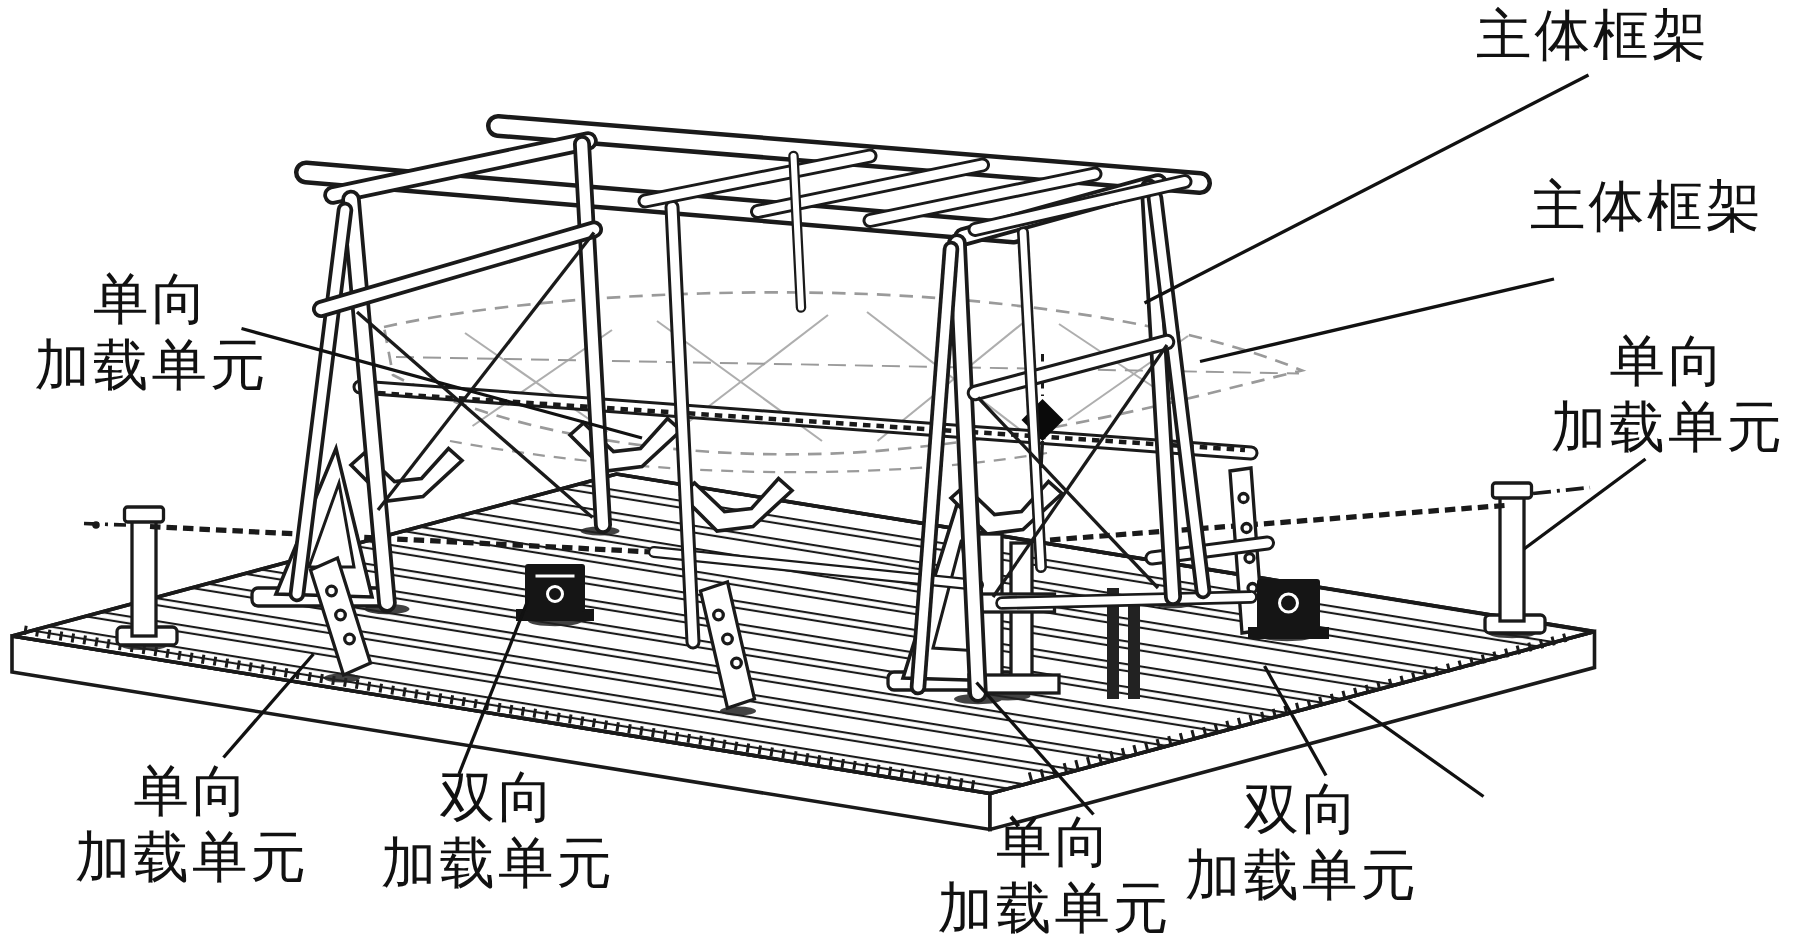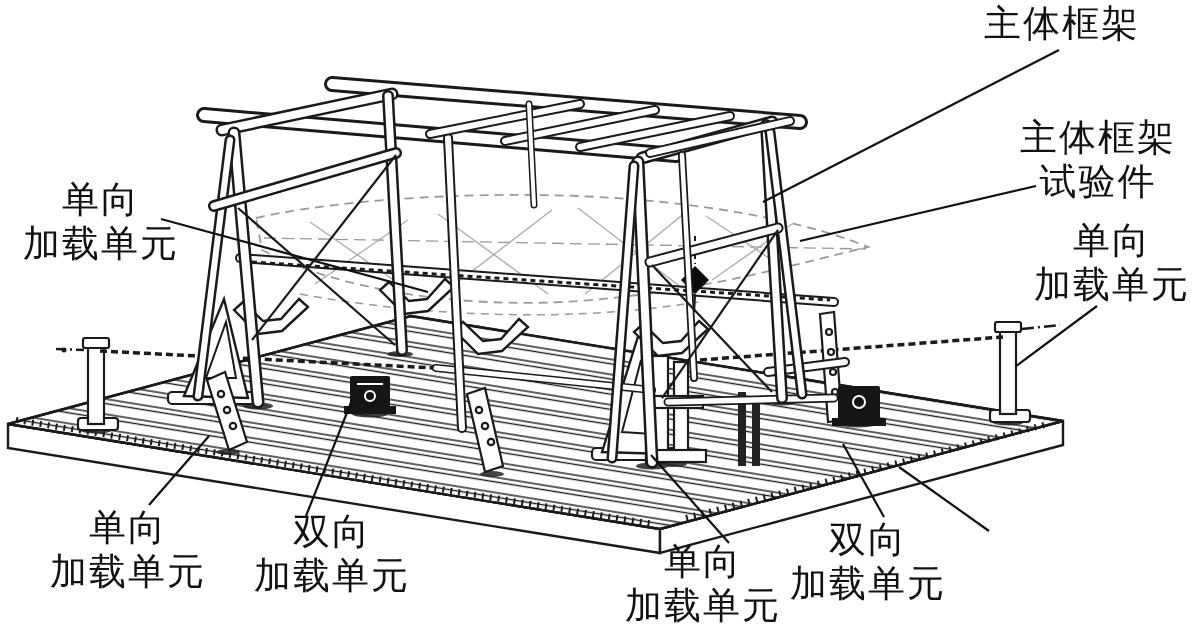--- a/index.html
+++ b/index.html
@@ -219,21 +219,20 @@
     <line x1="884" y1="517" x2="843" y2="444"></line>
     <line x1="989" y1="531" x2="899" y2="467"></line>
   </g>
 </svg>
 
 <div class="lbl" style="left:1062px;top:2px">
   <span class="ln">主体框架</span>
 </div>
 <div class="lbl" style="left:1098px;top:116px">
   <span class="ln">主体框架</span>
-  <span class="ln">试验件</span>
 </div>
 <div class="lbl" style="left:1112px;top:219px">
   <span class="ln">单向</span>
   <span class="ln">加载单元</span>
 </div>
 <div class="lbl" style="left:101px;top:178px">
   <span class="ln">单向</span>
   <span class="ln">加载单元</span>
 </div>
 <div class="lbl" style="left:128px;top:506px">

